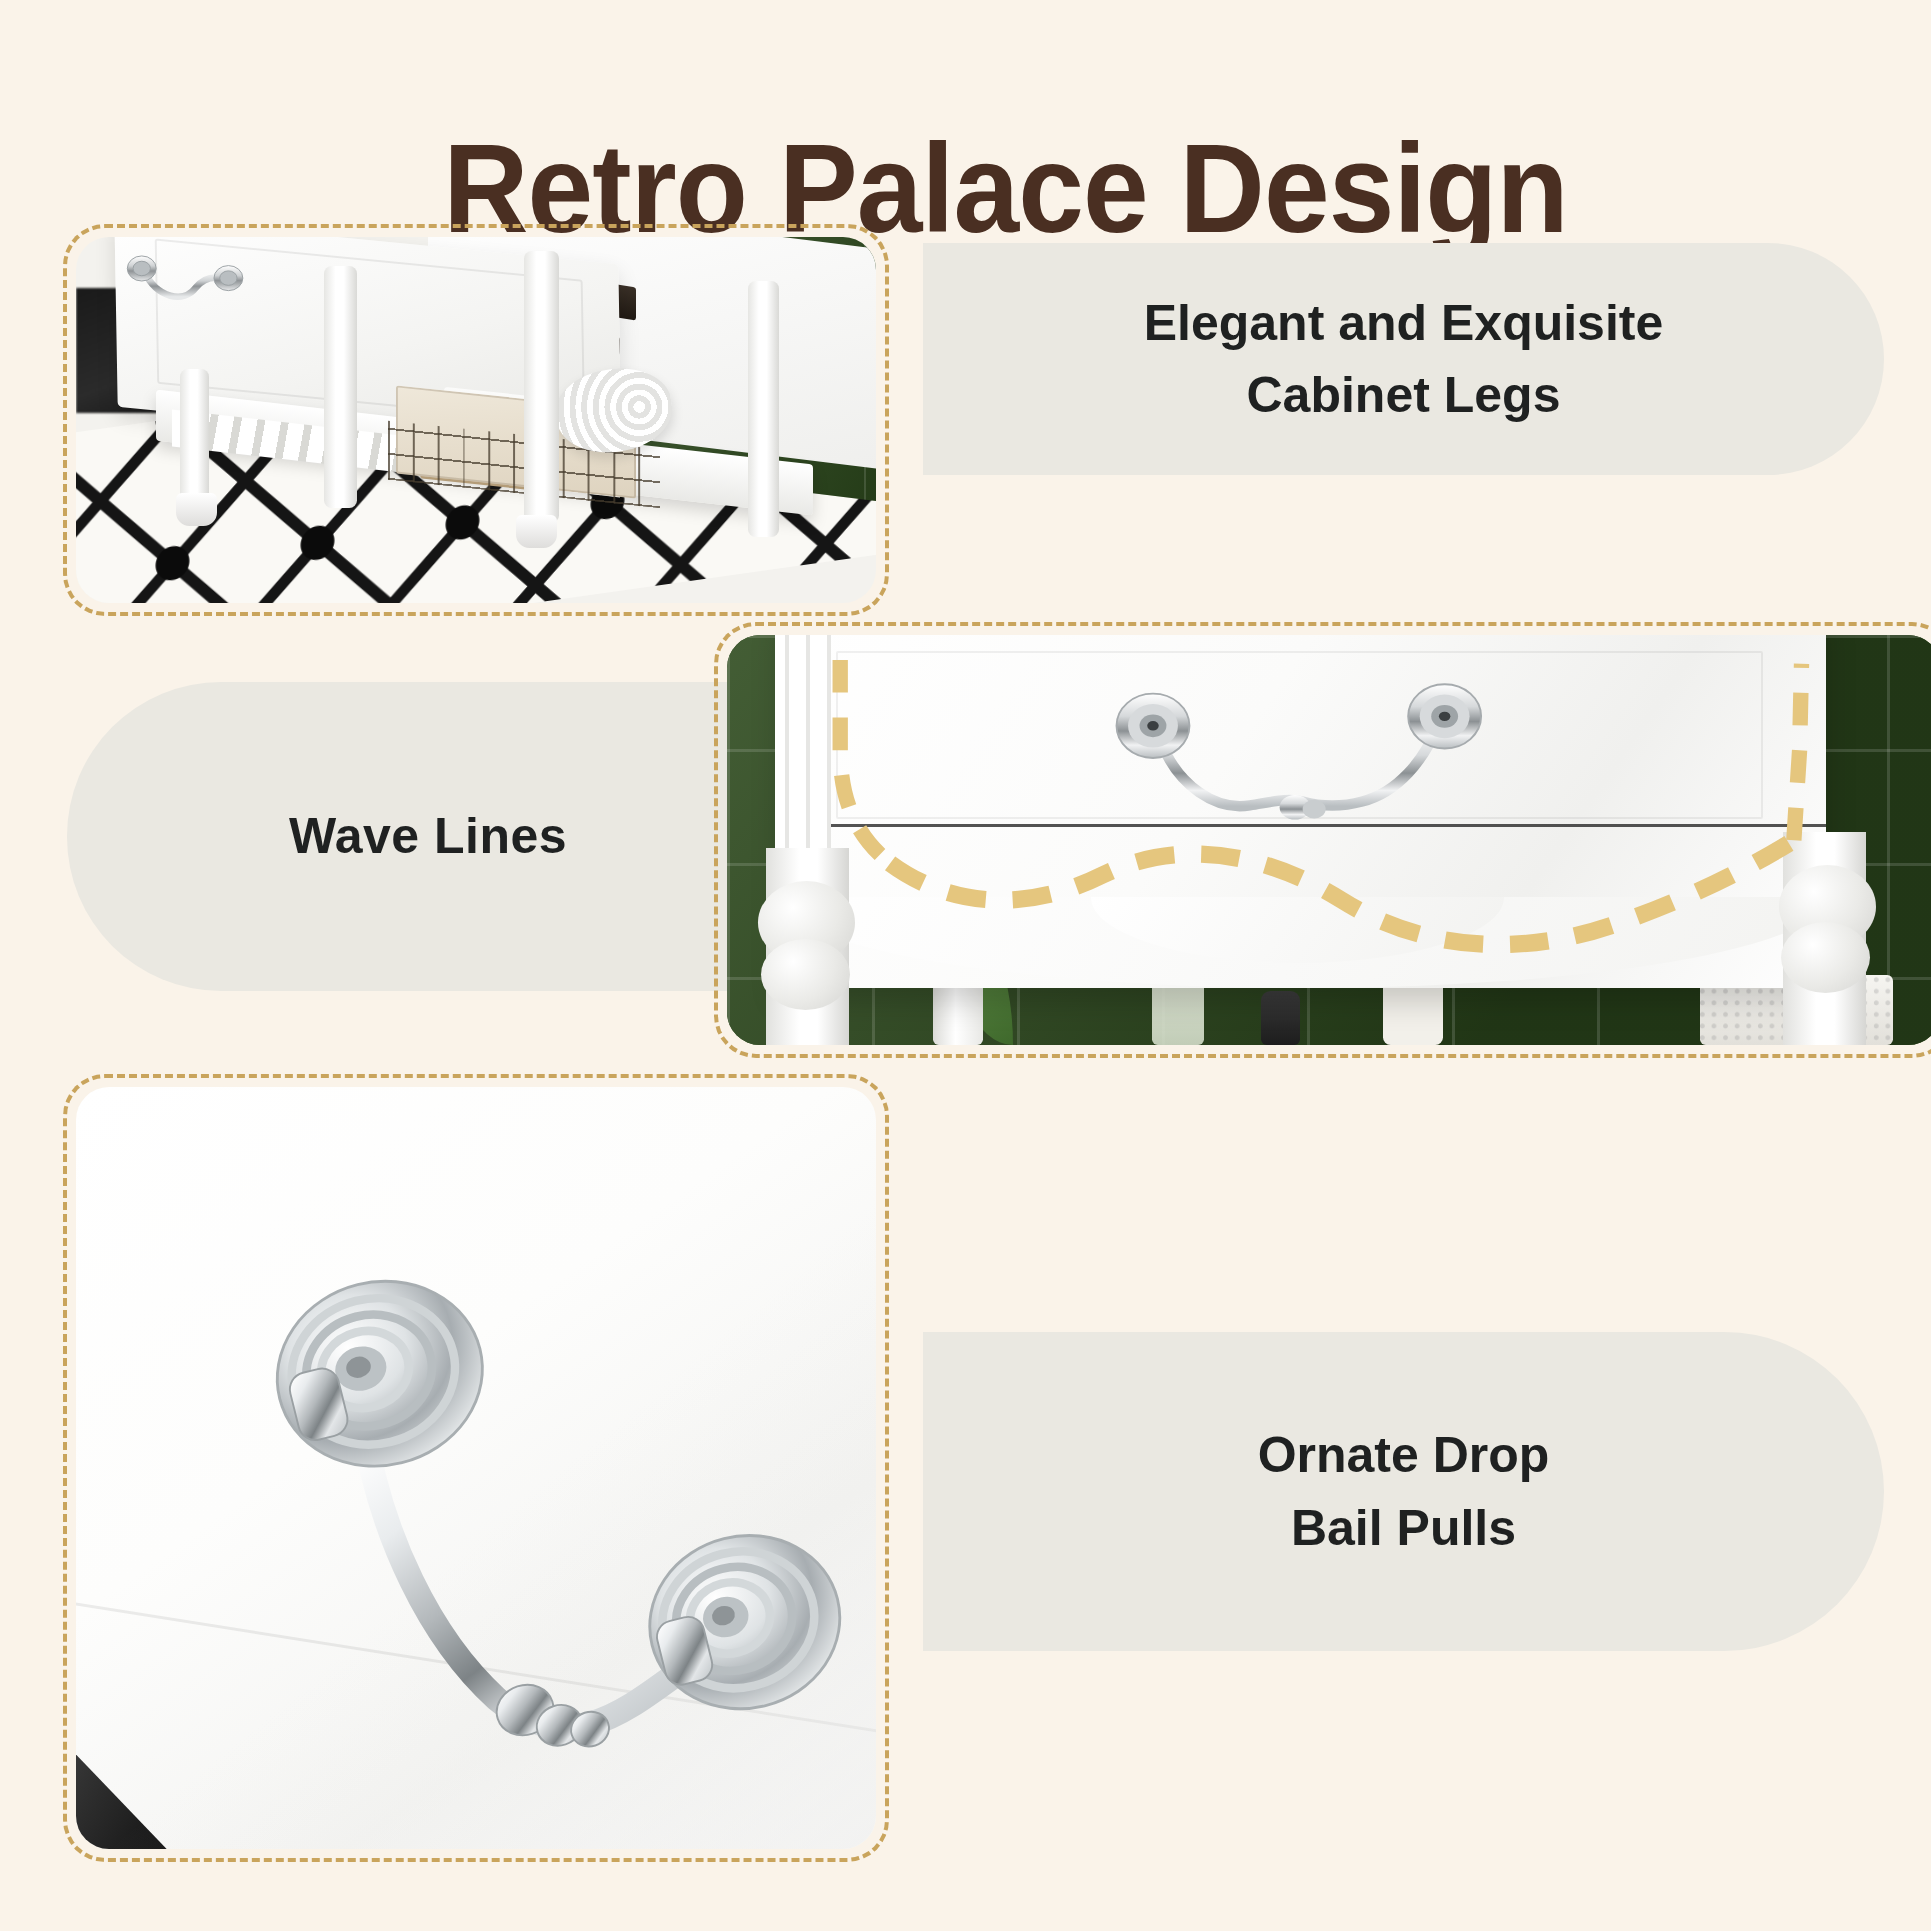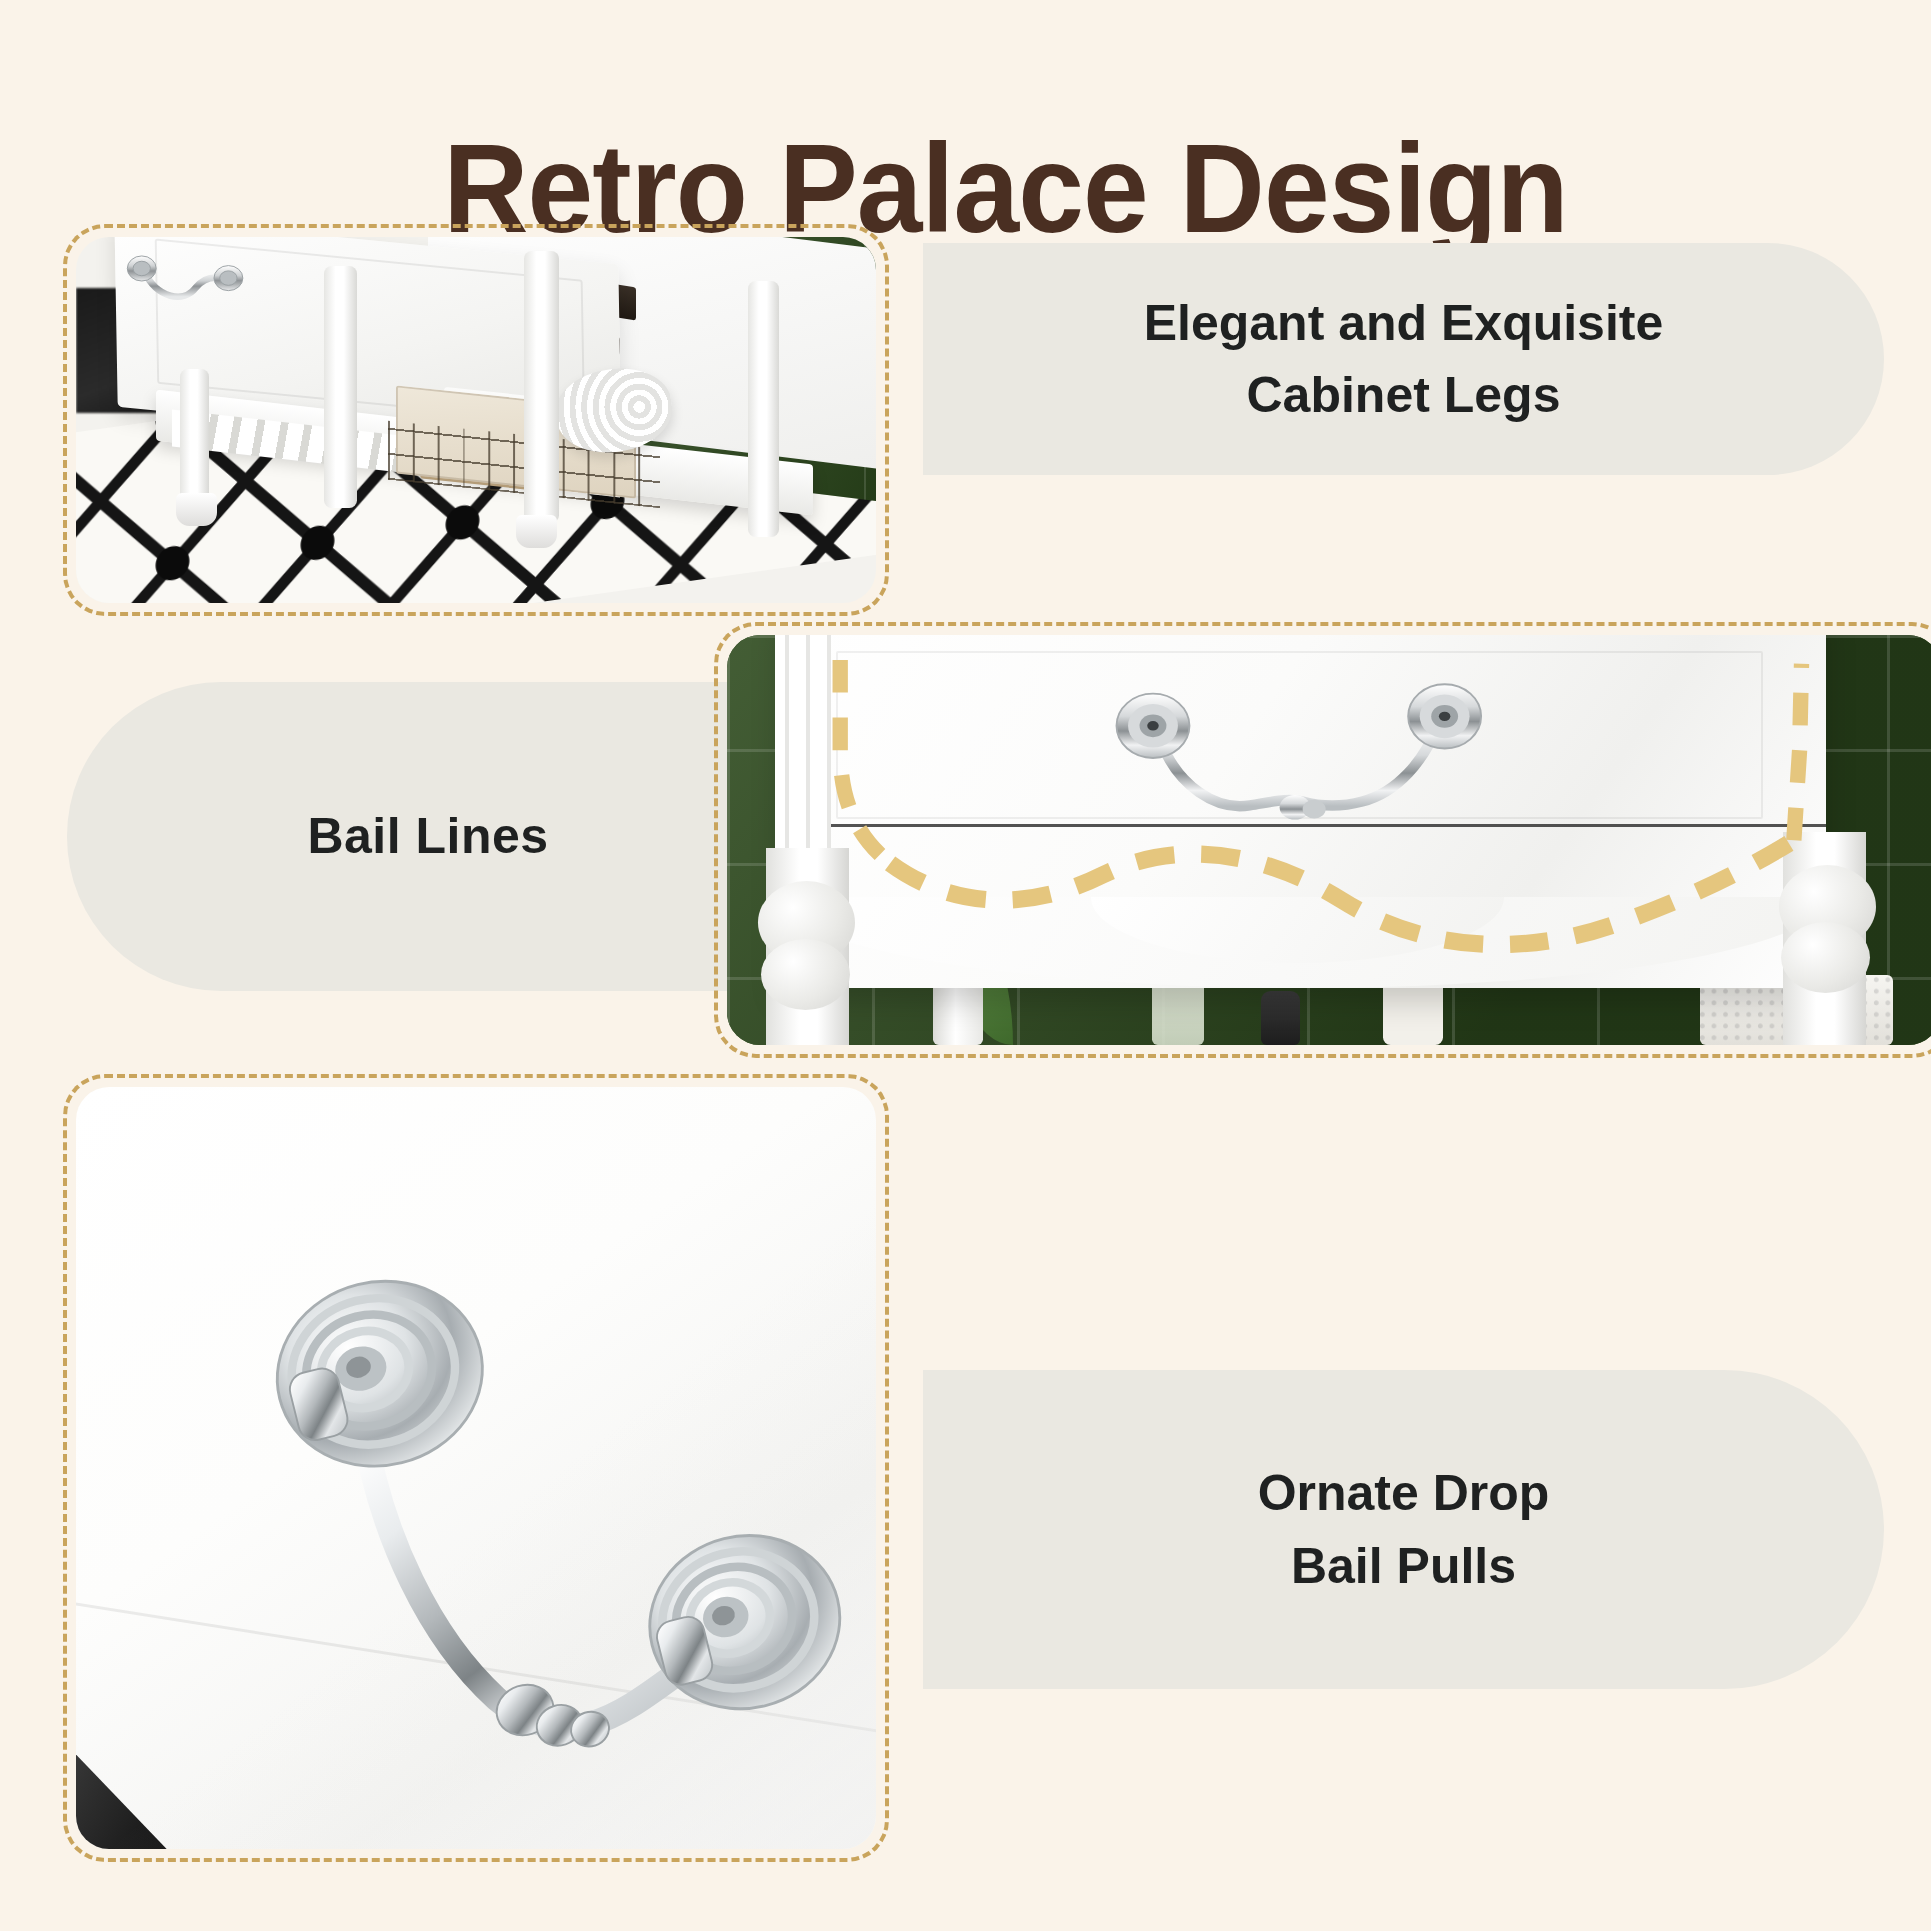--- a/index.html
+++ b/index.html
@@ -46,21 +46,21 @@
   #panel-legs{
     left:883px;top:243px;width:961px;height:232px;
     border-radius:0 164px 164px 0;
   }
   #panel-wave{
     left:27px;top:682px;width:722px;height:309px;
     border-radius:154px 0 0 154px;
   }
   #panel-wave .panel-text{font-weight:600;letter-spacing:0.5px;}
   #panel-pulls{
-    left:883px;top:1370px;width:961px;height:319px;
+    left:883px;top:1332px;width:961px;height:319px;
     border-radius:0 164px 164px 0;
   }
 
   
   .photo-frame{
     position:absolute;
     border:4.8px dashed #C9A45C;
     border-radius:42px;
     box-sizing:border-box;
     padding:8.7px;
@@ -367,21 +367,21 @@
       <div class="foot f3"></div>
     </div>
   </div>
 
   <div class="text-panel" id="panel-legs">
     <div class="panel-text">Elegant and Exquisite
 Cabinet Legs</div>
   </div>
 
   <div class="text-panel" id="panel-wave">
-    <div class="panel-text">Bail Lines</div>
+    <div class="panel-text">Wave Lines</div>
   </div>
 
   <div class="photo-frame" id="frame-wave">
     <div class="photo" id="ph-wave">
       <div class="tile"></div>
       <div class="leaf"></div>
 
       <div class="bottle b1"></div>
       <div class="bottle b2"></div>
       <div class="pump"></div>

